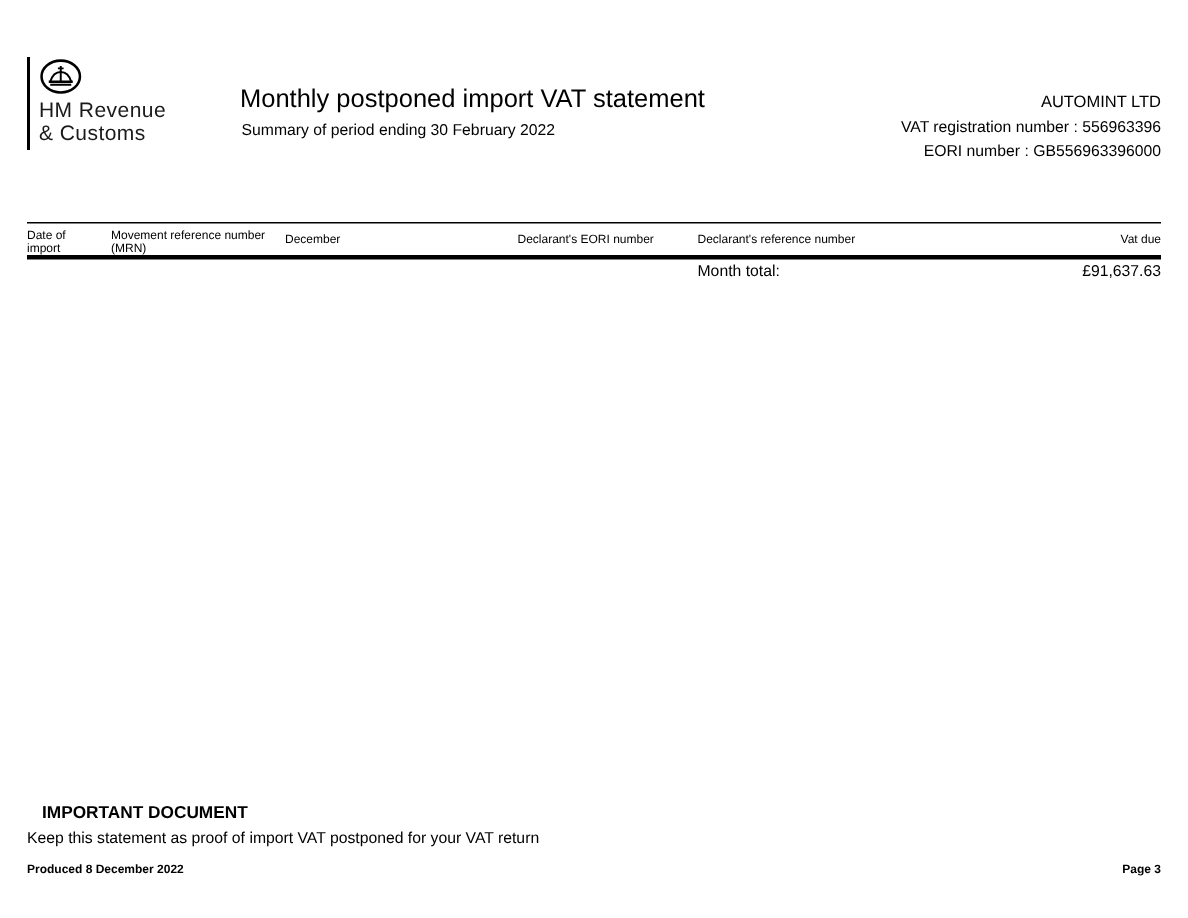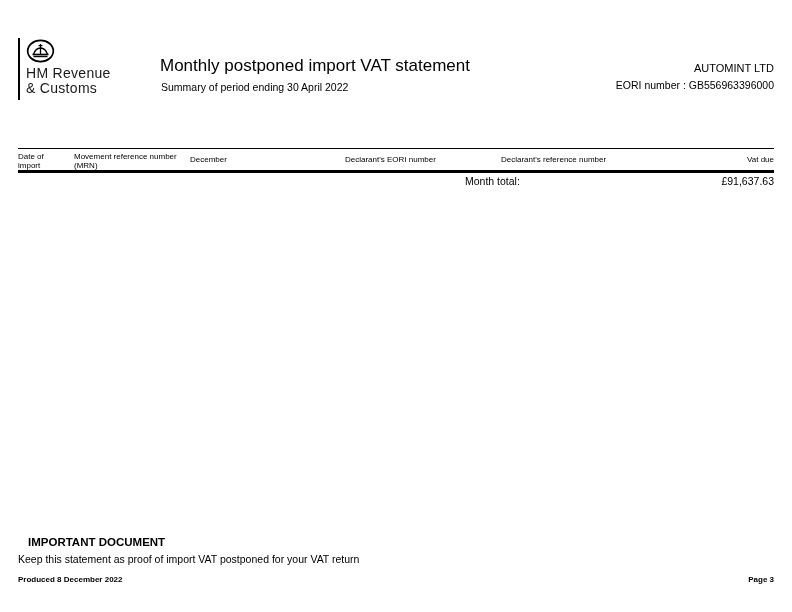--- a/index.html
+++ b/index.html
@@ -24,21 +24,21 @@
   .corp .company{font-size:11px;}
   
   .stable{position:absolute;left:18px;top:148px;width:756px;}
   .line-thin{position:absolute;left:0;width:756px;height:1px;background:#000;}
   .line-thick{position:absolute;left:0;width:756px;height:2.5px;background:#000;}
   .th{position:absolute;font-size:8px;font-weight:400;line-height:9px;}
   .c1{left:0;top:4px;width:42px;}
   .c2{left:56px;top:4px;width:122px;}
   .c3{left:172px;top:7px;width:150px;}
   .c4{left:327px;top:7px;width:125px;}
-  .c5{left:447px;top:7px;width:165px;margin-left:36px;}
+  .c5{left:447px;top:7px;width:165px;}
   .c6{right:0;top:7px;width:80px;text-align:right;}
   .total-label{position:absolute;left:447px;top:27px;font-size:10.5px;}
   .total-value{position:absolute;right:0;top:27px;font-size:10.5px;}
   
   .important-heading{position:absolute;left:28px;top:536px;font-size:11.5px;font-weight:700;}
   .important-text{position:absolute;left:18px;top:553px;font-size:10.5px;}
   .produced{position:absolute;left:18px;top:575px;font-size:8px;font-weight:700;}
   .pageno{position:absolute;right:18px;top:575px;font-size:8px;font-weight:700;text-align:center;margin-left:39px;}
 </style>
 </head>
@@ -58,24 +58,25 @@
         <path d="M7.5,17.5 h14" stroke="#000" stroke-width="1.4" fill="none"></path>
       </svg>
     </span>
     <div class="org">
       <div>HM Revenue</div>
       <div>&amp; Customs</div>
     </div>
   </div>
 
   <div class="title">Monthly postponed import VAT statement</div>
-  <div class="subtitle">Summary of period ending 30 April 2022</div>
+  <div class="subtitle">Summary of period ending 30 February 2022</div>
 
   <div class="corp">
     <div class="company">AUTOMINT LTD</div>
+    <div>VAT registration number : 556963396</div>
     <div>EORI number : GB556963396000</div>
   </div>
 
   <div class="stable">
     <div class="line-thin" style="top:0;"></div>
 
     <div class="th c1">Date of import</div>
     <div class="th c2">Movement reference number (MRN)</div>
     <div class="th c3">December</div>
     <div class="th c4">Declarant's EORI number</div>

